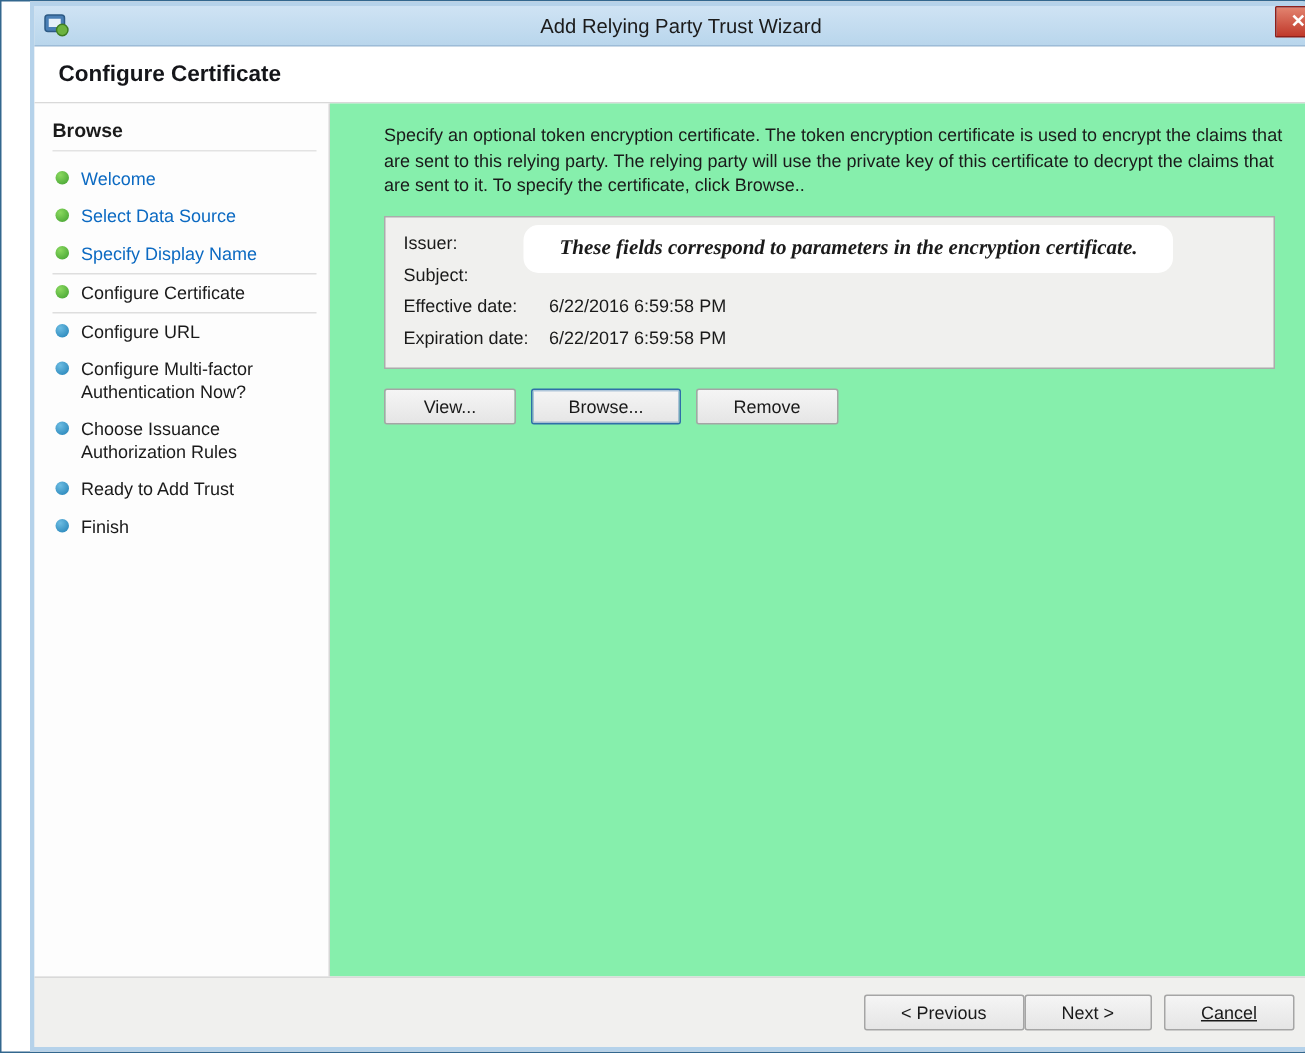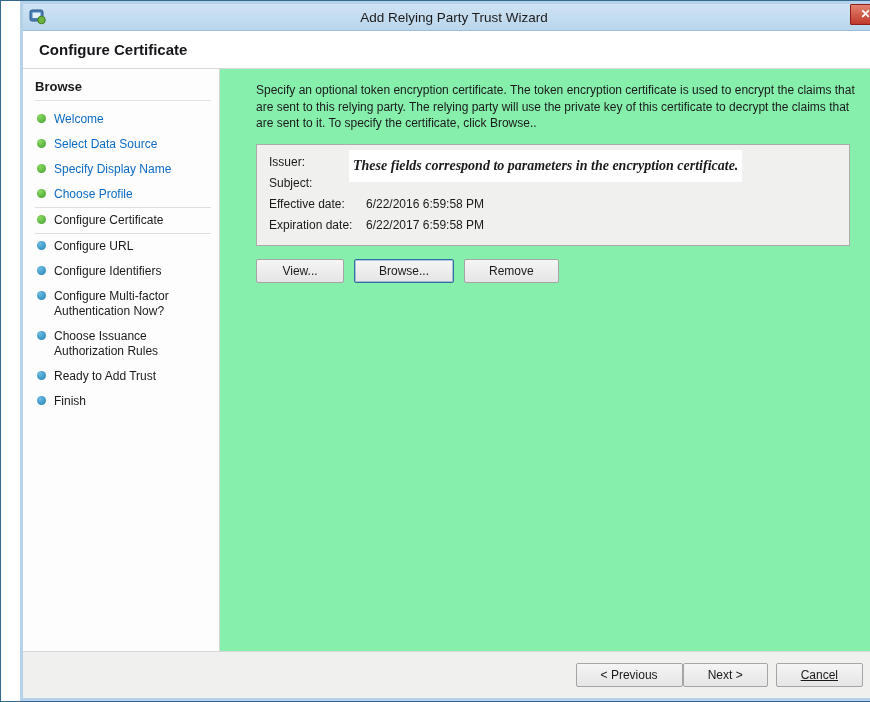--- a/index.html
+++ b/index.html
@@ -67,23 +67,23 @@
   .description { margin:0 0 12px 0; line-height:1.38; max-width:600px; }
   .cert-box {
     position:relative; border:1px solid #ababab;
     background:#f0f0ee; padding:7px 12px 9px 12px; max-width:594px;
   }
   .cert-row { display:flex; line-height:21px; }
   .cert-label { flex:0 0 97px; }
   .cert-value { flex:1 1 auto; }
   .annotation {
     position:absolute; left:92px; top:5px;
-    background:#ffffff; padding:8px 4px;
+    background:#ffffff; padding:8px 24px;
     font-family:"Liberation Serif", serif; font-style:italic; font-weight:bold;
-    font-size:14px; color:#1a1a1a; white-space:nowrap;
+    font-size:14px; color:#1a1a1a; white-space:nowrap;border-radius:10px;
   }
   .cert-buttons { margin-top:13px; display:flex; gap:10px; }
   .btn {
     min-width:88px; height:24px; padding:0 24px;
     font-family:"Liberation Sans", sans-serif; font-size:12px; color:#1a1a1a;
     background:linear-gradient(#f5f5f5,#e5e5e5);
     border:1px solid #a5a5a5; border-radius:2px; cursor:default;
   }
   .btn.focused { border-color:#2f6fa8; box-shadow:inset 0 0 0 1px rgba(47,111,168,.35); }
   
@@ -128,35 +128,27 @@
             <span class="step-label">Welcome</span>
           </li>
           <li class="step done">
             <span class="bullet"></span>
             <span class="step-label">Select Data Source</span>
           </li>
           <li class="step done">
             <span class="bullet"></span>
             <span class="step-label">Specify Display Name</span>
           </li>
-          <li class="step done">
-            <span class="bullet"></span>
-            <span class="step-label">Choose Profile</span>
-          </li>
           <li class="step current">
             <span class="bullet"></span>
             <span class="step-label">Configure Certificate</span>
           </li>
           <li class="step pending">
             <span class="bullet"></span>
             <span class="step-label">Configure URL</span>
-          </li>
-          <li class="step pending">
-            <span class="bullet"></span>
-            <span class="step-label">Configure Identifiers</span>
           </li>
           <li class="step pending">
             <span class="bullet"></span>
             <span class="step-label">Configure Multi-factor Authentication Now?</span>
           </li>
           <li class="step pending">
             <span class="bullet"></span>
             <span class="step-label">Choose Issuance Authorization Rules</span>
           </li>
           <li class="step pending">

